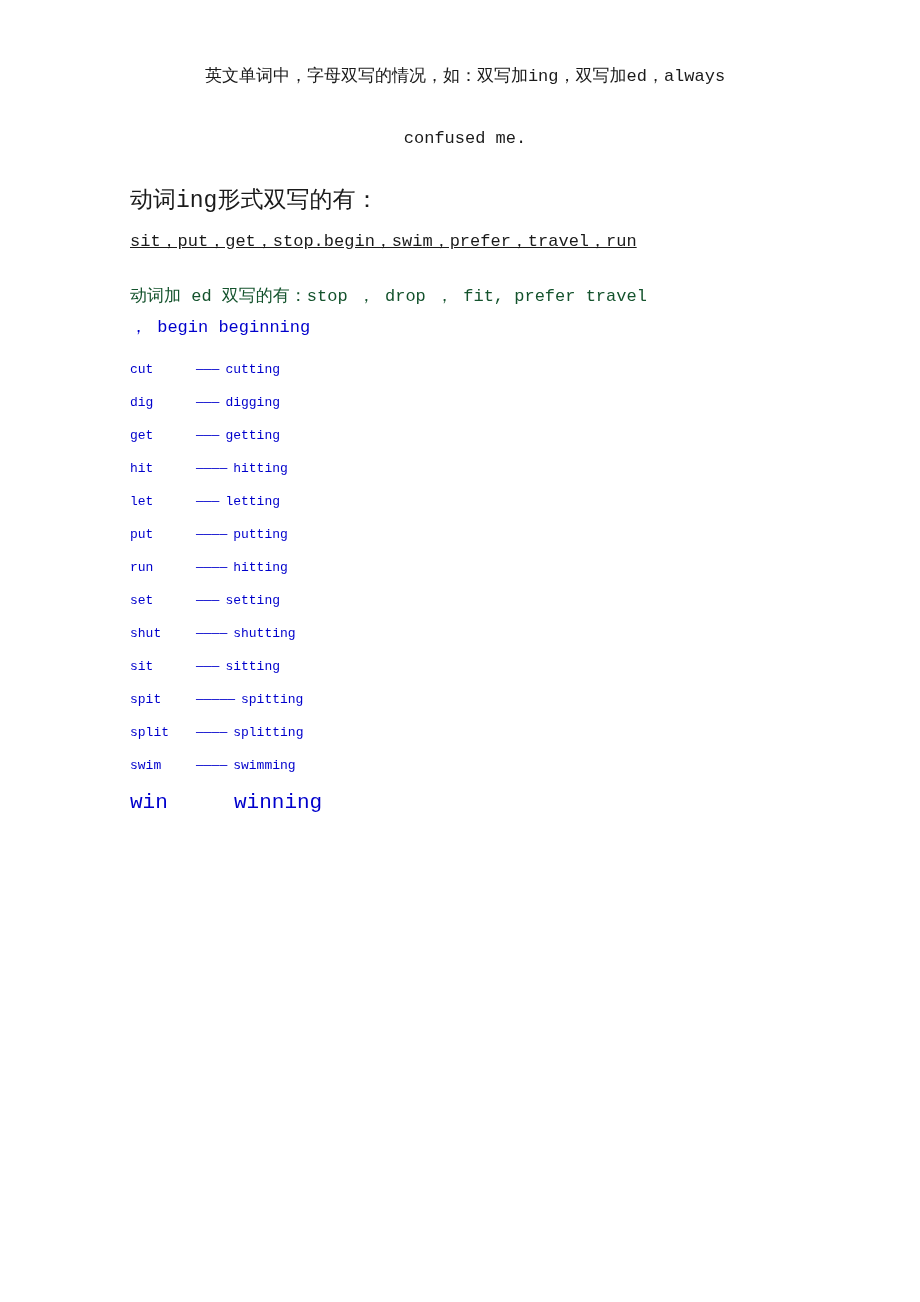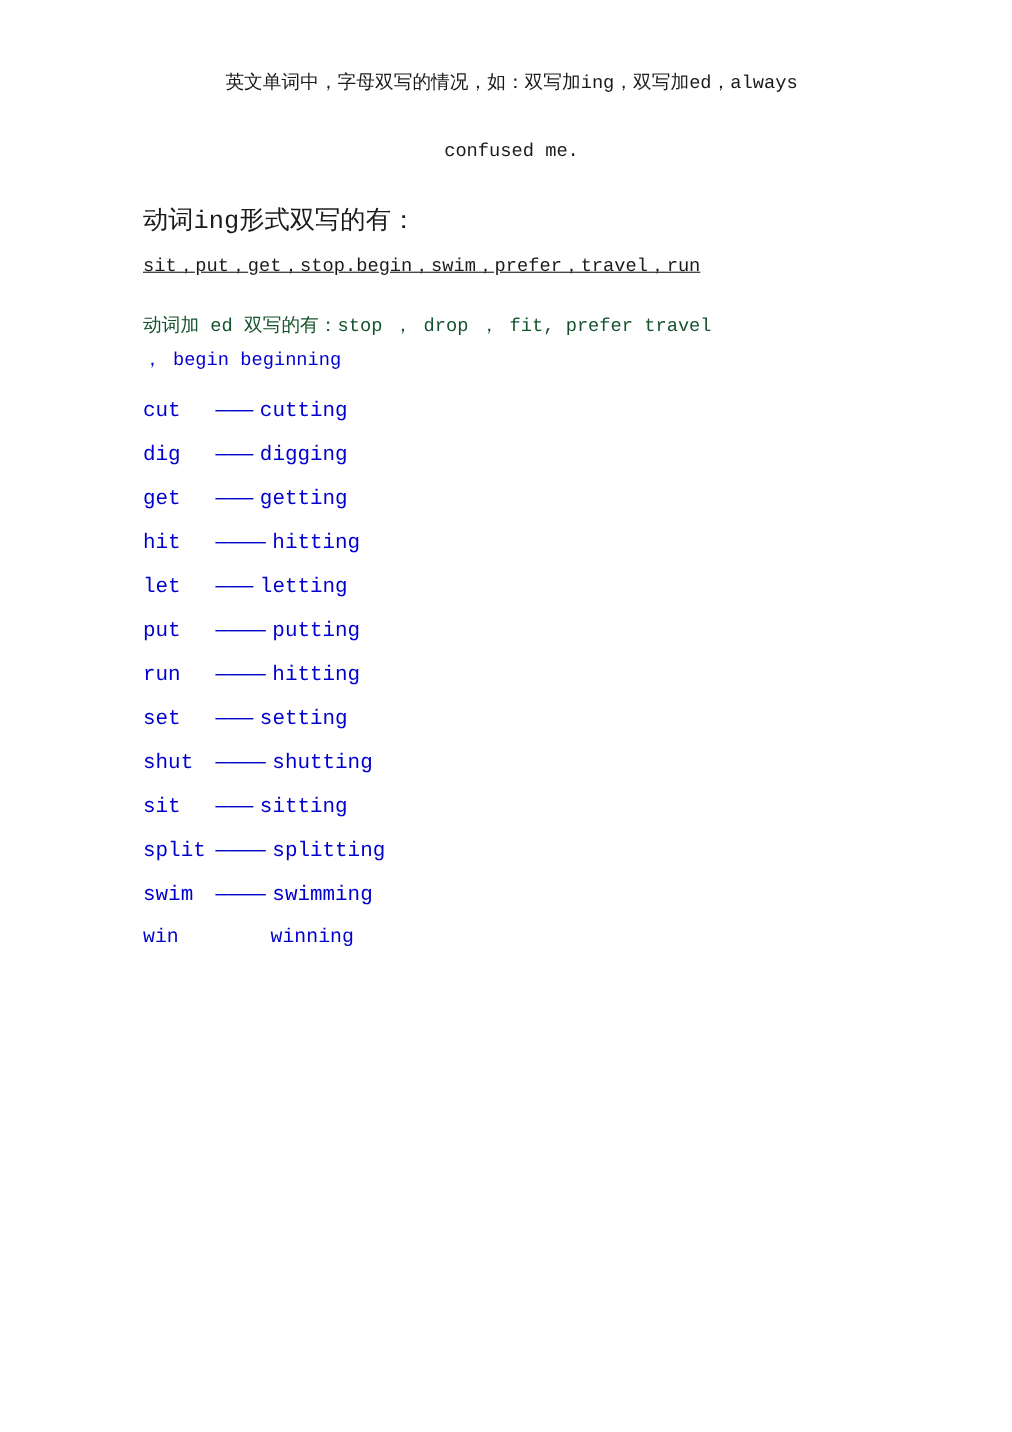--- a/index.html
+++ b/index.html
@@ -50,21 +50,21 @@
 
     .begin-line {
       color: #0000cc;
       font-size: 17px;
       margin-bottom: 24px;
       font-family: 'Courier New', Courier, monospace;
     }
 
     .word-row {
       color: #0000cc;
-      font-size: 19px;
+      font-size: 13px;
       margin-bottom: 18px;
       font-family: 'Courier New', Courier, monospace;
       display: flex;
       align-items: baseline;
     }
 
     .word-base {
       display: inline-block;
       min-width: 60px;
     }
@@ -73,26 +73,26 @@
       display: inline-block;
       margin: 0 6px;
     }
 
     .word-ing {
       display: inline-block;
     }
 
     .win-row {
       color: #0000cc;
-      font-size: 18px;
+      font-size: 21px;
       margin-bottom: 18px;
       font-family: 'Courier New', Courier, monospace;
       display: flex;
       align-items: baseline;
-      gap: 56px;
+      gap: 44px;
     }
   </style>
 </head>
 <body>
 
 <p class="intro-text">英文单词中，字母双写的情况，如：双写加ing，双写加ed，always</p>
 <p class="intro-text">confused me.</p>
 
 <p class="section-title">动词ing形式双写的有：</p>
 <p class="verb-list">sit，put，get，stop.begin，swim，prefer，travel，run</p>
@@ -145,20 +145,25 @@
       <span class="word-base">shut</span>
       <span class="word-dash"> ———— </span>
       <span class="word-ing">shutting</span>
     </div>
     <div class="word-row">
       <span class="word-base">sit</span>
       <span class="word-dash"> ——— </span>
       <span class="word-ing">sitting</span>
     </div>
     <div class="word-row">
+      <span class="word-base">spit</span>
+      <span class="word-dash"> ————— </span>
+      <span class="word-ing">spitting</span>
+    </div>
+    <div class="word-row">
       <span class="word-base">split</span>
       <span class="word-dash"> ———— </span>
       <span class="word-ing">splitting</span>
     </div>
     <div class="word-row">
       <span class="word-base">swim</span>
       <span class="word-dash"> ———— </span>
       <span class="word-ing">swimming</span>
     </div>
   </div>

